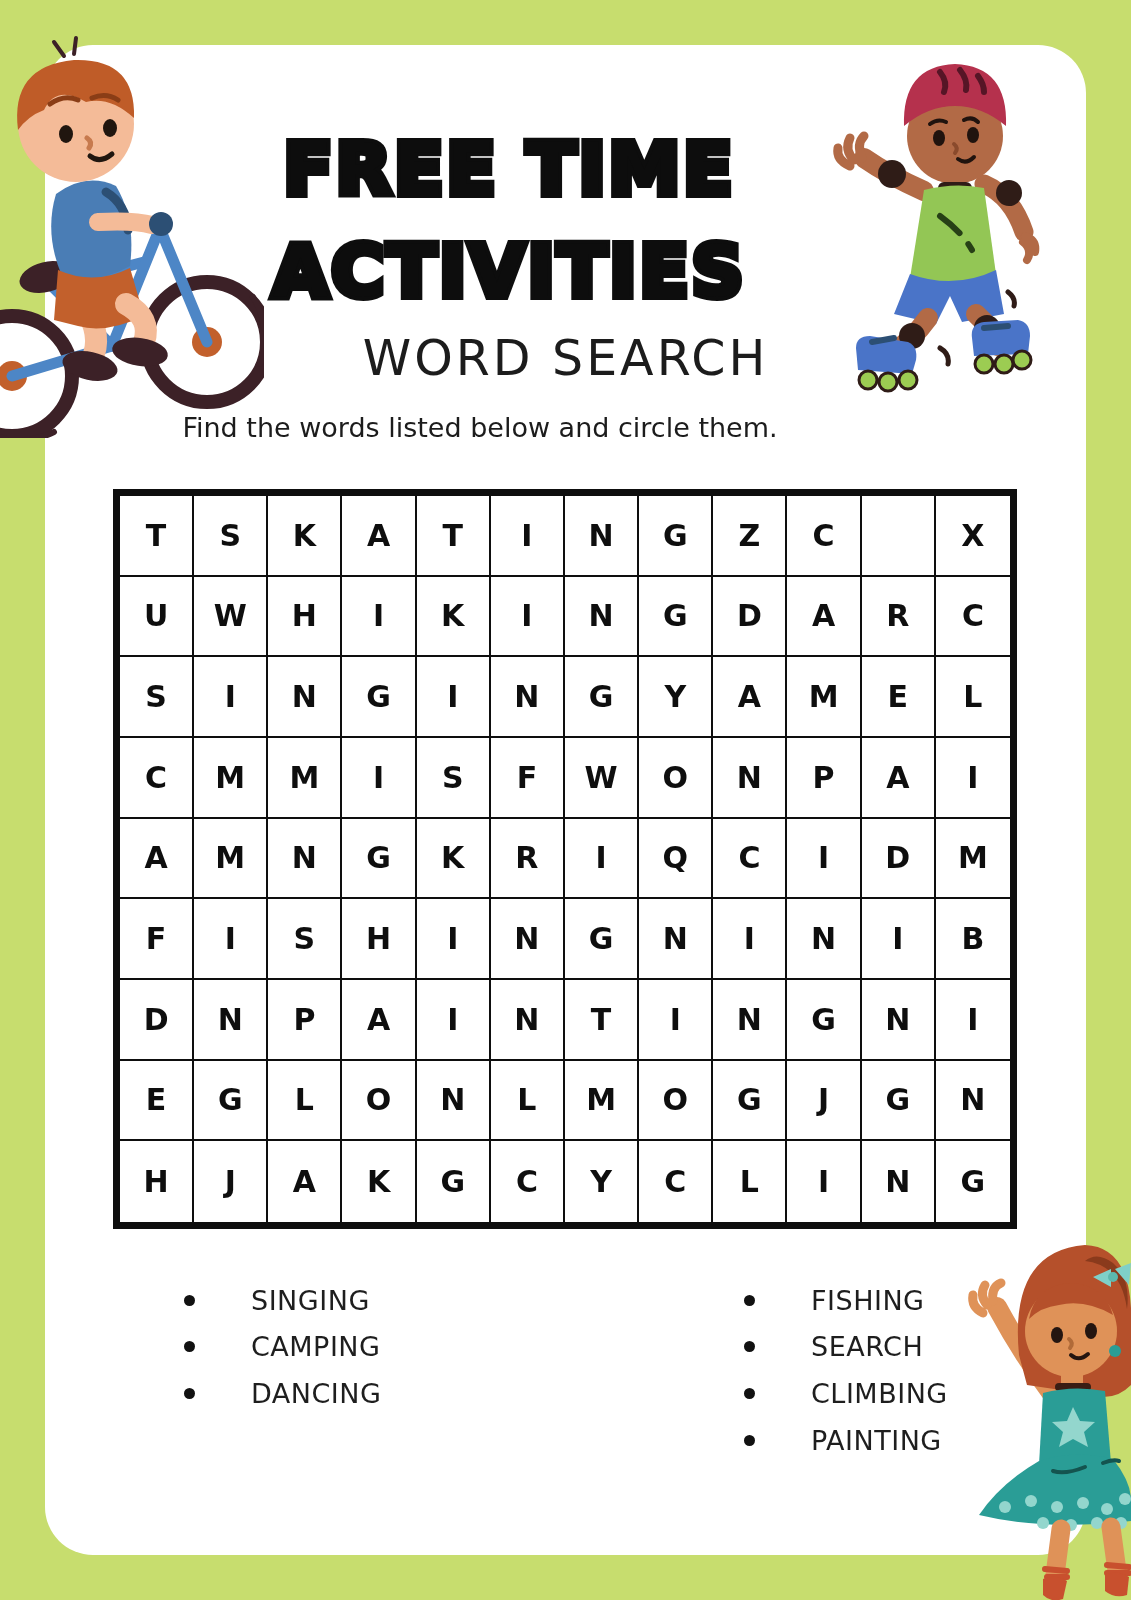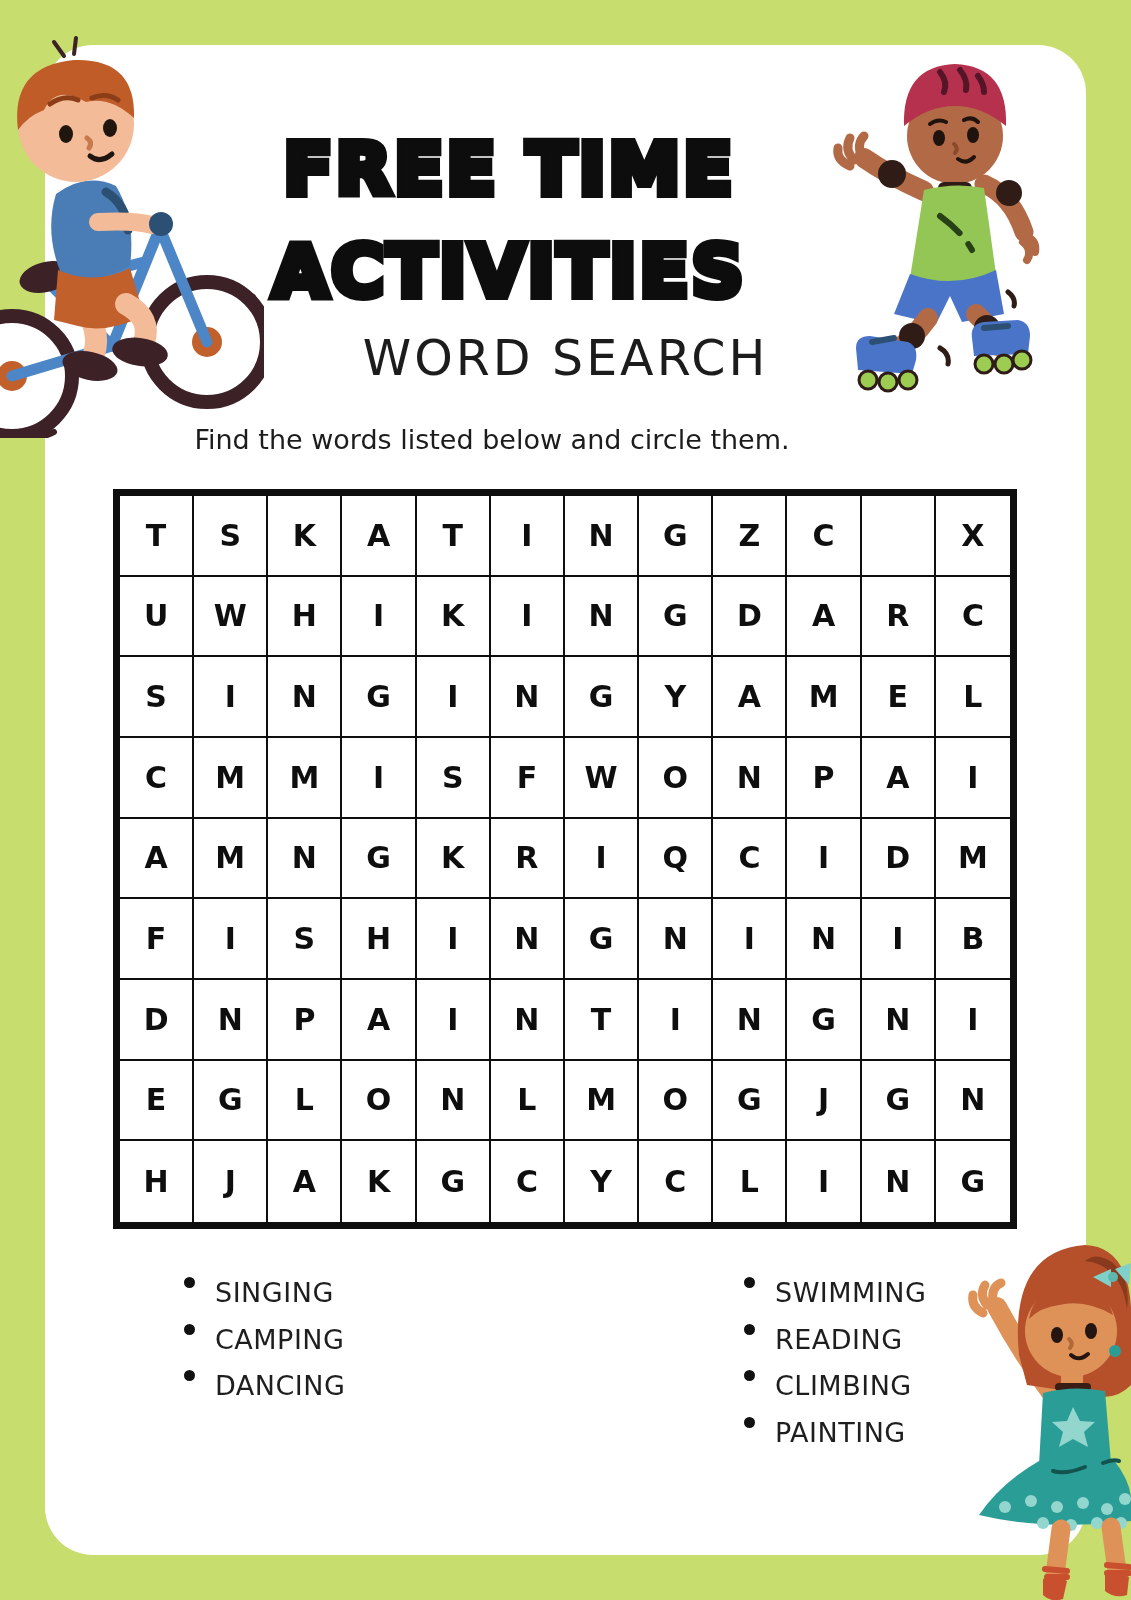--- a/index.html
+++ b/index.html
@@ -23,22 +23,22 @@
   .title-line{
     font-size:72px;font-weight:800;line-height:102px;letter-spacing:3px;
     -webkit-text-stroke:8px #0d0d0d;
     paint-order:stroke fill;
   }
   .subtitle{
     position:absolute;left:0;top:330px;width:1131px;text-align:center;
     font-size:49px;font-weight:400;letter-spacing:3px;color:#1c1c1c;
   }
   .instruction{
-    position:absolute;left:0;top:424px;width:960px;text-align:center;
-    font-size:27px;font-weight:400;color:#1c1c1c;padding-left:12px;
+    position:absolute;left:0;top:412px;width:960px;text-align:center;
+    font-size:27px;font-weight:400;color:#1c1c1c;
   }
   
   .grid{
     position:absolute;left:113px;top:489px;width:904px;height:740px;
     box-sizing:border-box;border:7px solid var(--grid-line,#0e0e0e);
     display:grid;
     grid-template-columns:repeat(12,1fr);
     grid-template-rows:repeat(9,1fr);
     background:#fff;
   }
@@ -50,22 +50,22 @@
   }
   .cell.last-col{border-right:none;}
   .cell.last-row{border-bottom:none;}
   
   .words{position:absolute;left:0;top:1277px;width:1131px;height:190px;}
   .word-col{position:absolute;top:0;}
   .word-col.c1{left:184px;}
   .word-col.c2{left:464px;}
   .word-col.c3{left:744px;}
   .word-item{
-    display:flex;align-items:flex-start;height:46.6px;
-    font-size:27px;color:#1e1e1e;letter-spacing:0.5px;
+    display:flex;align-items:center;height:46.6px;
+    font-size:27px;color:#1e1e1e;letter-spacing:0.5px;gap:36px;
   }
   .bullet{
     width:11px;height:11px;border-radius:50%;background:#111;
     margin-right:20px;flex:0 0 auto;
   }
   
   .illus{position:absolute;}
   .illus svg{display:block;}
   .illus-bike{left:-6px;top:34px;}
   .illus-skater{left:812px;top:56px;}
@@ -206,25 +206,25 @@
           <span>CAMPING</span>
         </div>
         <div class="word-item">
           <span class="bullet"></span>
           <span>DANCING</span>
         </div>
       </div>
       <div class="word-col c3">
         <div class="word-item">
           <span class="bullet"></span>
-          <span>SWIMMING</span>
-        </div>
-        <div class="word-item">
-          <span class="bullet"></span>
-          <span>READING</span>
+          <span>FISHING</span>
+        </div>
+        <div class="word-item">
+          <span class="bullet"></span>
+          <span>SEARCH</span>
         </div>
         <div class="word-item">
           <span class="bullet"></span>
           <span>CLIMBING</span>
         </div>
         <div class="word-item">
           <span class="bullet"></span>
           <span>PAINTING</span>
         </div>
       </div>

